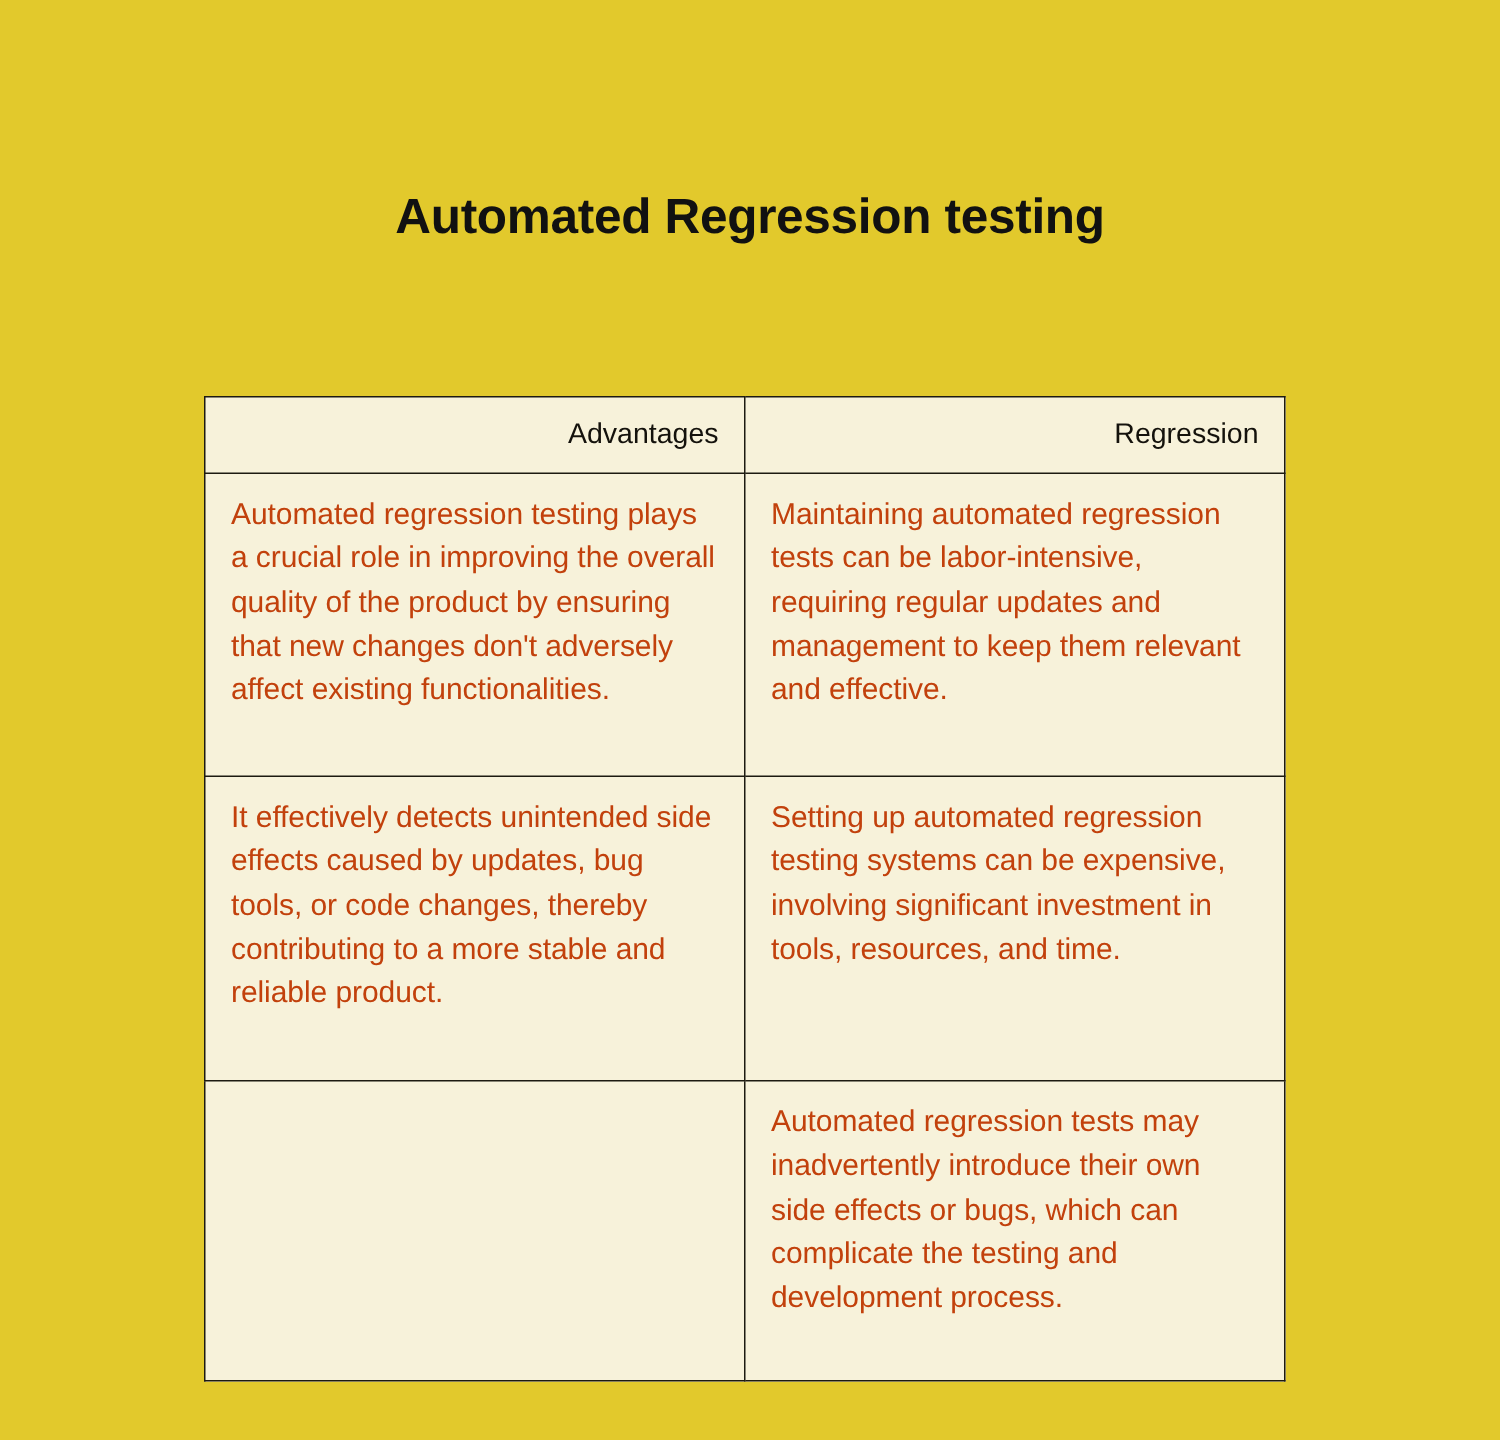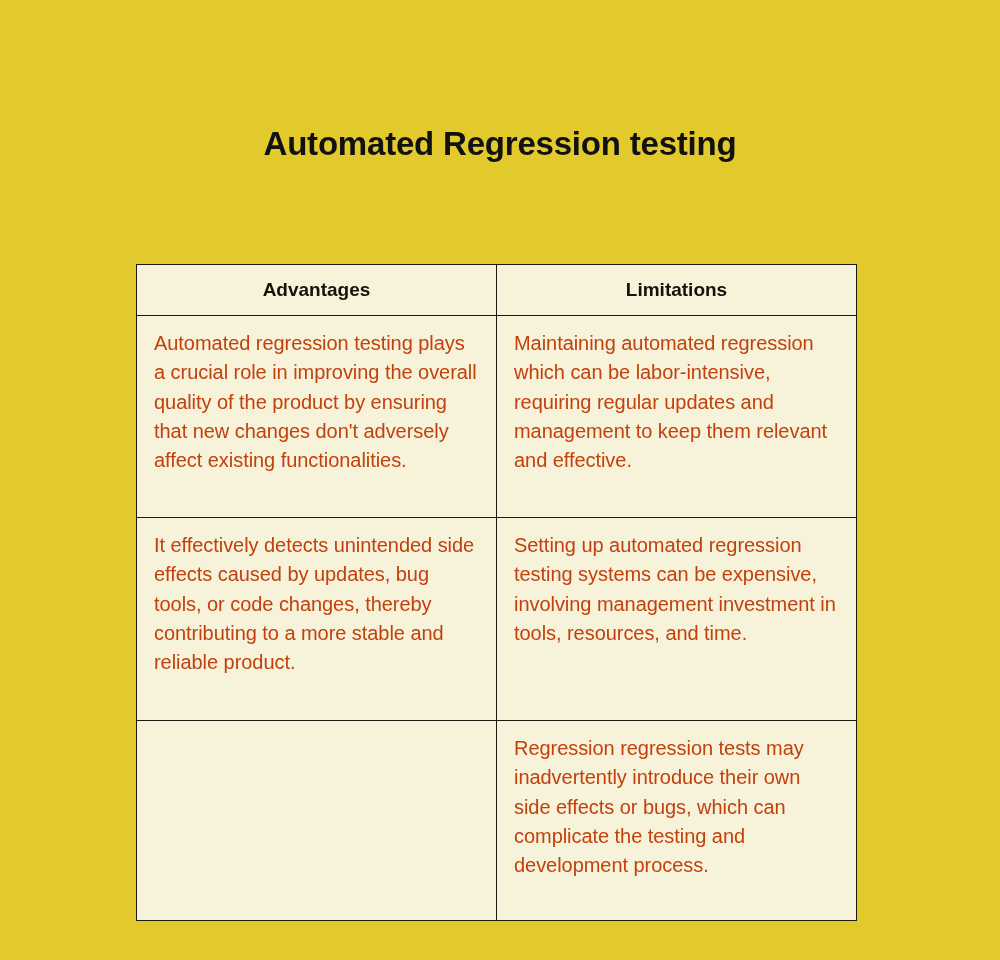--- a/index.html
+++ b/index.html
@@ -48,23 +48,23 @@
   table.compare-table td,
   table.compare-table th {
     border: 1.5px solid #1d1a10;
     background: #f7f2da;
     vertical-align: top;
     padding: 13px 17px 16px 17px;
     width: 360px;
     box-sizing: border-box;
   }
   table.compare-table th {
-    text-align: center;
+    text-align: right;
     font-size: 19px;
-    font-weight: bold;
+    font-weight: normal;
     color: #14120c;
     padding-top: 13px;
     padding-bottom: 13px;
     line-height: 24px;
   }
   table.compare-table td {
     font-size: 20px;
     line-height: 29.3px;
     color: #c2410c;
     font-weight: normal;
@@ -86,45 +86,45 @@
 
 <div class="page">
 
   <div class="page-title">Automated Regression testing</div>
 
   <div class="table-wrap">
     <table class="compare-table">
       <thead>
         <tr>
           <th>Advantages</th>
-          <th>Limitations</th>
+          <th>Regression</th>
         </tr>
       </thead>
       <tbody>
         <tr class="row-r1">
           <td>
             <span class="cell-text">Automated regression testing plays a crucial role in improving the overall quality of the product by ensuring that new changes don't adversely affect existing functionalities.</span>
           </td>
           <td>
-            <span class="cell-text">Maintaining automated regression which can be labor-intensive, requiring regular updates and management to keep them relevant and effective.</span>
+            <span class="cell-text">Maintaining automated regression tests can be labor-intensive, requiring regular updates and management to keep them relevant and effective.</span>
           </td>
         </tr>
         <tr class="row-r2">
           <td>
             <span class="cell-text">It effectively detects unintended side effects caused by updates, bug tools, or code changes, thereby contributing to a more stable and reliable product.</span>
           </td>
           <td>
-            <span class="cell-text">Setting up automated regression testing systems can be expensive, involving management investment in tools, resources, and time.</span>
+            <span class="cell-text">Setting up automated regression testing systems can be expensive, involving significant investment in tools, resources, and time.</span>
           </td>
         </tr>
         <tr class="row-r3">
           <td class="cell-empty">
             <span class="cell-text"></span>
           </td>
           <td>
-            <span class="cell-text">Regression regression tests may inadvertently introduce their own side effects or bugs, which can complicate the testing and development process.</span>
+            <span class="cell-text">Automated regression tests may inadvertently introduce their own side effects or bugs, which can complicate the testing and development process.</span>
           </td>
         </tr>
       </tbody>
     </table>
   </div>
 
 </div>
 
 </body></html>

